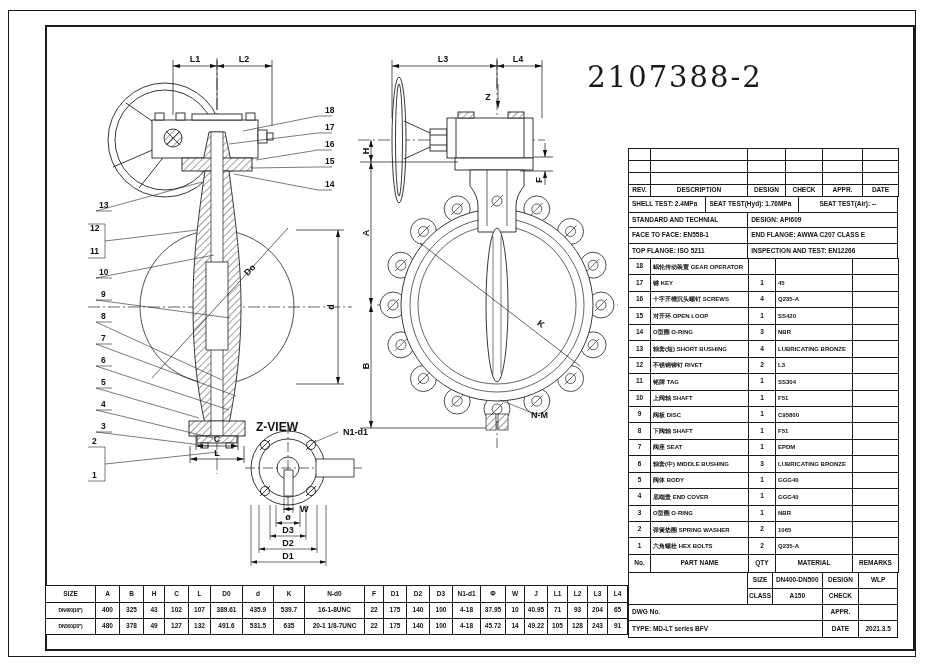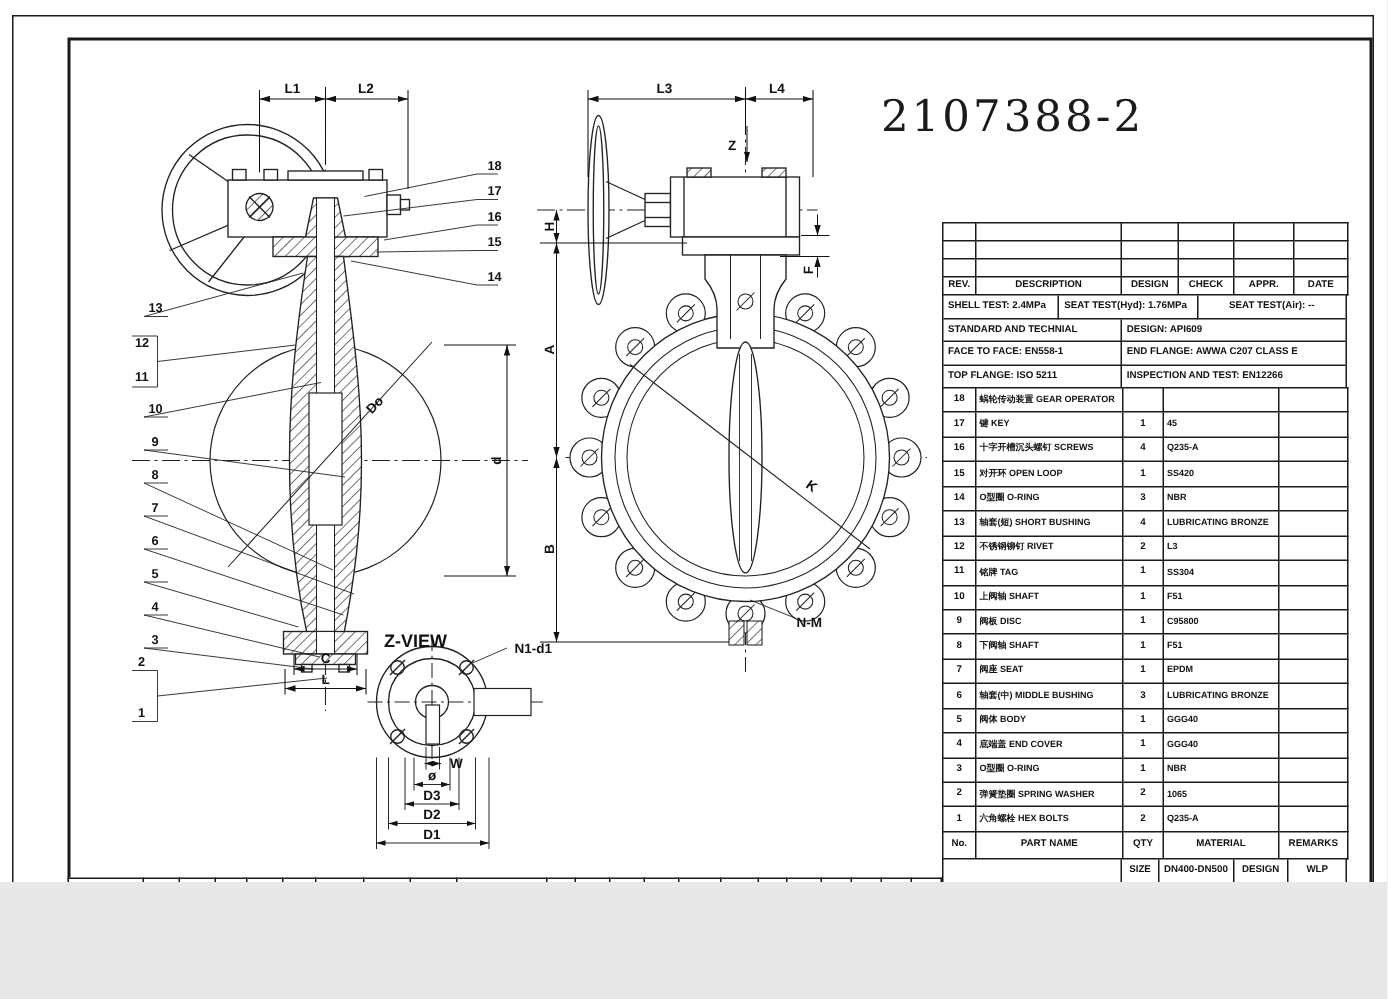--- a/index.html
+++ b/index.html
@@ -1,16 +1,16 @@
 <!DOCTYPE html>
 <html><head>
 <meta charset="utf-8">
 <style>
   html,body{margin:0;padding:0;background:#e8e8e8;}
-  .canvas{position:relative;width:925px;height:588px;background:#ffffff;overflow:hidden;
+  .canvas{position:relative;width:925px;height:666px;background:#ffffff;overflow:hidden;
           font-family:"Liberation Sans",sans-serif;color:#111;}
   .outer-frame{position:absolute;left:8px;top:10px;width:906px;height:645px;border:1.5px solid #1a1a1a;}
   .inner-frame{position:absolute;left:45px;top:25px;width:866px;height:622px;border:2px solid #1a1a1a;}
   .dwg-no{position:absolute;left:565px;top:60px;width:220px;text-align:center;
           font-family:"DejaVu Serif",serif;font-size:29px;letter-spacing:2px;color:#1a1a1a;}
   svg{position:absolute;left:0;top:0;}
   svg text{font-family:"Liberation Sans",sans-serif;fill:#111;}
   .dim{font-size:9px;font-weight:bold;}
   .co{font-size:8.5px;font-weight:bold;}
   .viewlbl{font-size:12px;font-weight:bold;}

